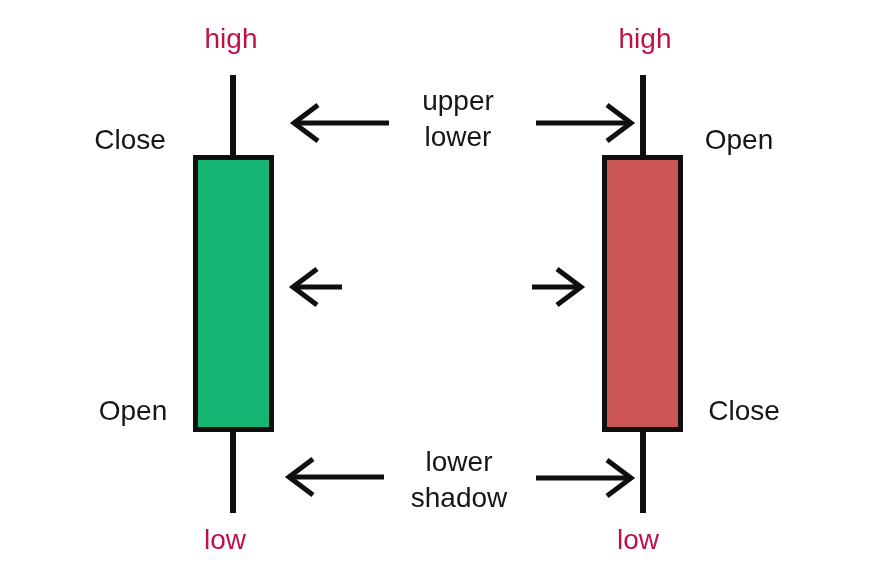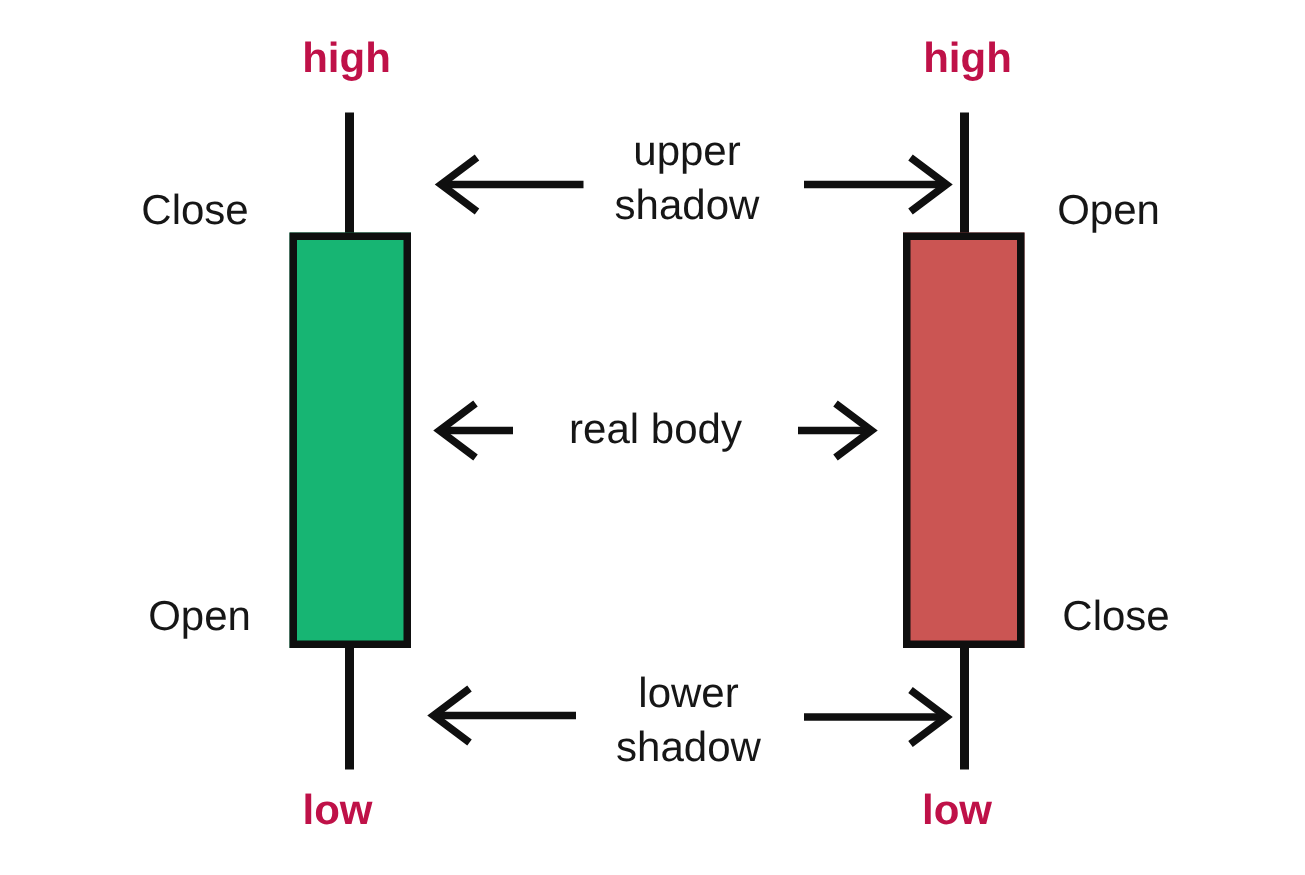--- a/index.html
+++ b/index.html
@@ -19,21 +19,21 @@
     position: absolute;
     transform: translate(-50%, -50%);
     font-size: 28px;
     color: #161616;
     white-space: nowrap;
     line-height: 36px;
     text-align: center;
   }
   .label.extreme {
     color: #bf1148;
-    font-weight: bold;
+    font-weight: normal;
   }
   .label.multiline {
     white-space: pre-line;
   }
   .wick {
     position: absolute;
     width: 6px;
     background: #0f0f0f;
   }
   .candle-body {
@@ -73,35 +73,34 @@
 
   <div class="label extreme" style="left:645px; top:39px;">high</div>
   <div class="wick" style="left:640px; top:75px; height:85px;"></div>
   <div class="candle-body bearish" style="left:602px;"></div>
   <div class="wick" style="left:640px; top:428px; height:85px;"></div>
   <div class="label" style="left:739px; top:140px;">Open</div>
   <div class="label" style="left:744px; top:411px;">Close</div>
   <div class="label extreme" style="left:638px; top:540px;">low</div>
 
   <div class="label multiline" style="left:458px; top:119px;">upper
-shadow</div>
+lower</div>
   <div class="arrow" style="left:287px; top:101px;">
     <svg width="104" height="44" viewBox="0 0 104 44">
       <path d="M102 22 H9"></path>
       <path d="M31 4 L7 22 L31 40"></path>
     </svg>
   </div>
   <div class="arrow" style="left:534px; top:101px;">
     <svg width="104" height="44" viewBox="0 0 104 44">
       <path d="M2 22 H95"></path>
       <path d="M73 4 L97 22 L73 40"></path>
     </svg>
   </div>
 
-  <div class="label" style="left:437px; top:286px;">real body</div>
   <div class="arrow" style="left:286px; top:265px;">
     <svg width="58" height="44" viewBox="0 0 58 44">
       <path d="M56 22 H9"></path>
       <path d="M31 4 L7 22 L31 40"></path>
     </svg>
   </div>
   <div class="arrow" style="left:530px; top:265px;">
     <svg width="58" height="44" viewBox="0 0 58 44">
       <path d="M2 22 H49"></path>
       <path d="M27 4 L51 22 L27 40"></path>

